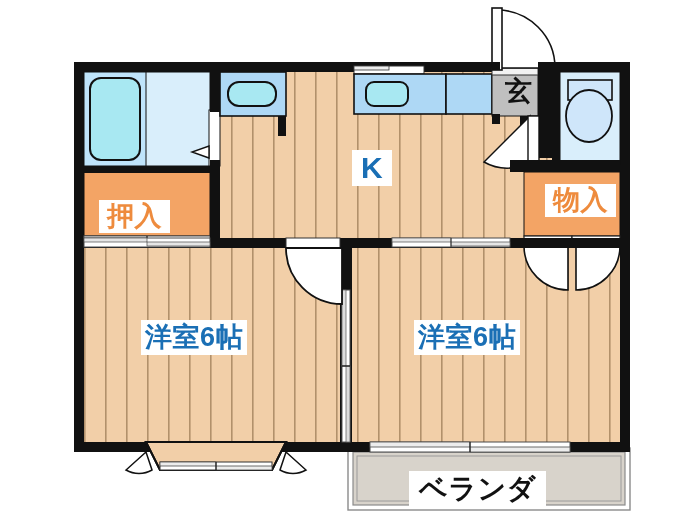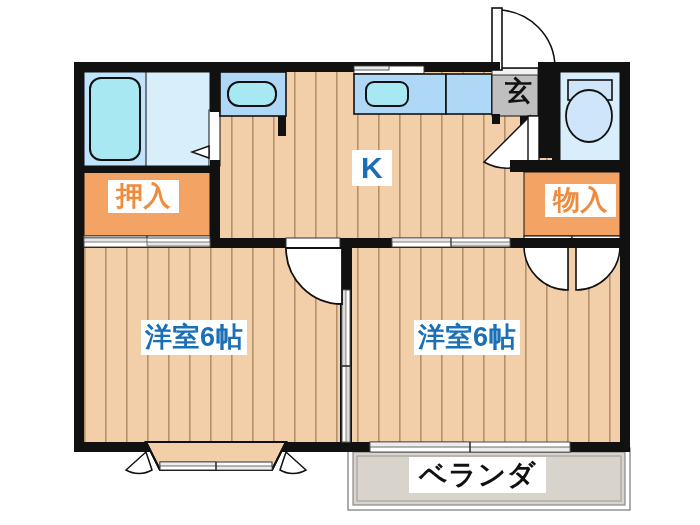--- a/index.html
+++ b/index.html
@@ -241,19 +241,19 @@
   </g>
 
 </svg>
 
 <div class="label lbl-room" style="left:141px; top:320px;">洋室6帖</div>
 
 <div class="label lbl-room" style="left:414px; top:320px;">洋室6帖</div>
 
 <div class="label lbl-k" style="left:352px; top:150px;">K</div>
 
-<div class="label lbl-closet" style="left:99px; top:180px;margin-left:9px;">押入</div>
+<div class="label lbl-closet" style="left:99px; top:200px;">押入</div>
 
 <div class="label lbl-closet" style="left:545px; top:184px;">物入</div>
 
 <div class="label lbl-genkan" style="left:500px; top:76px;">玄</div>
 
-<div class="label lbl-veranda" style="left:409px; top:457px;">ベランダ</div>
+<div class="label lbl-veranda" style="left:409px; top:471px;">ベランダ</div>
 
 </body></html>

